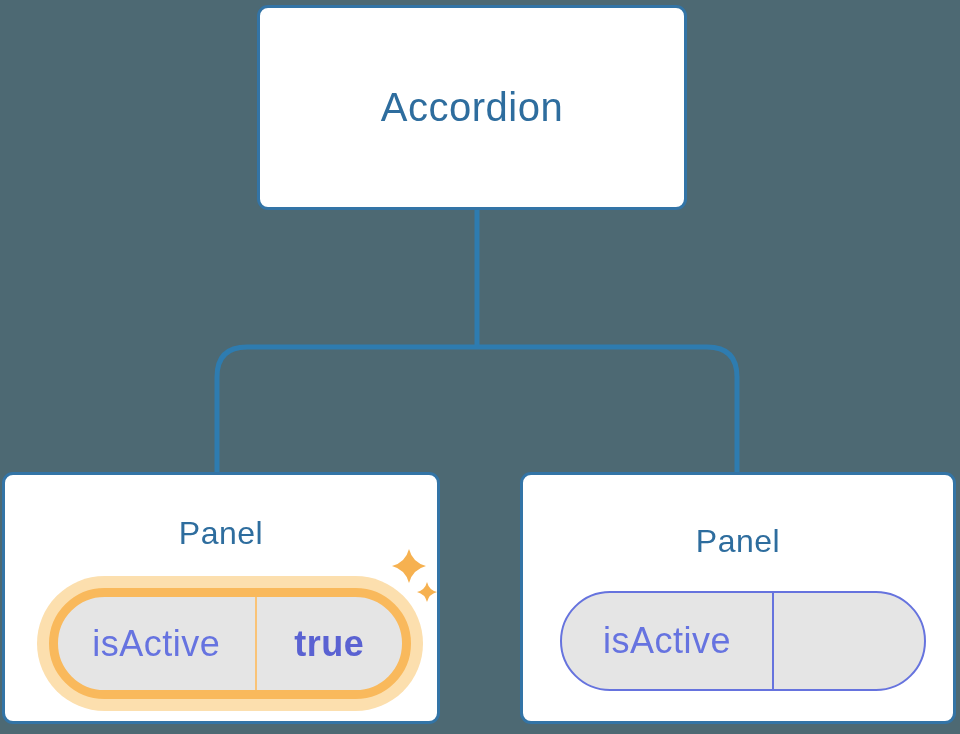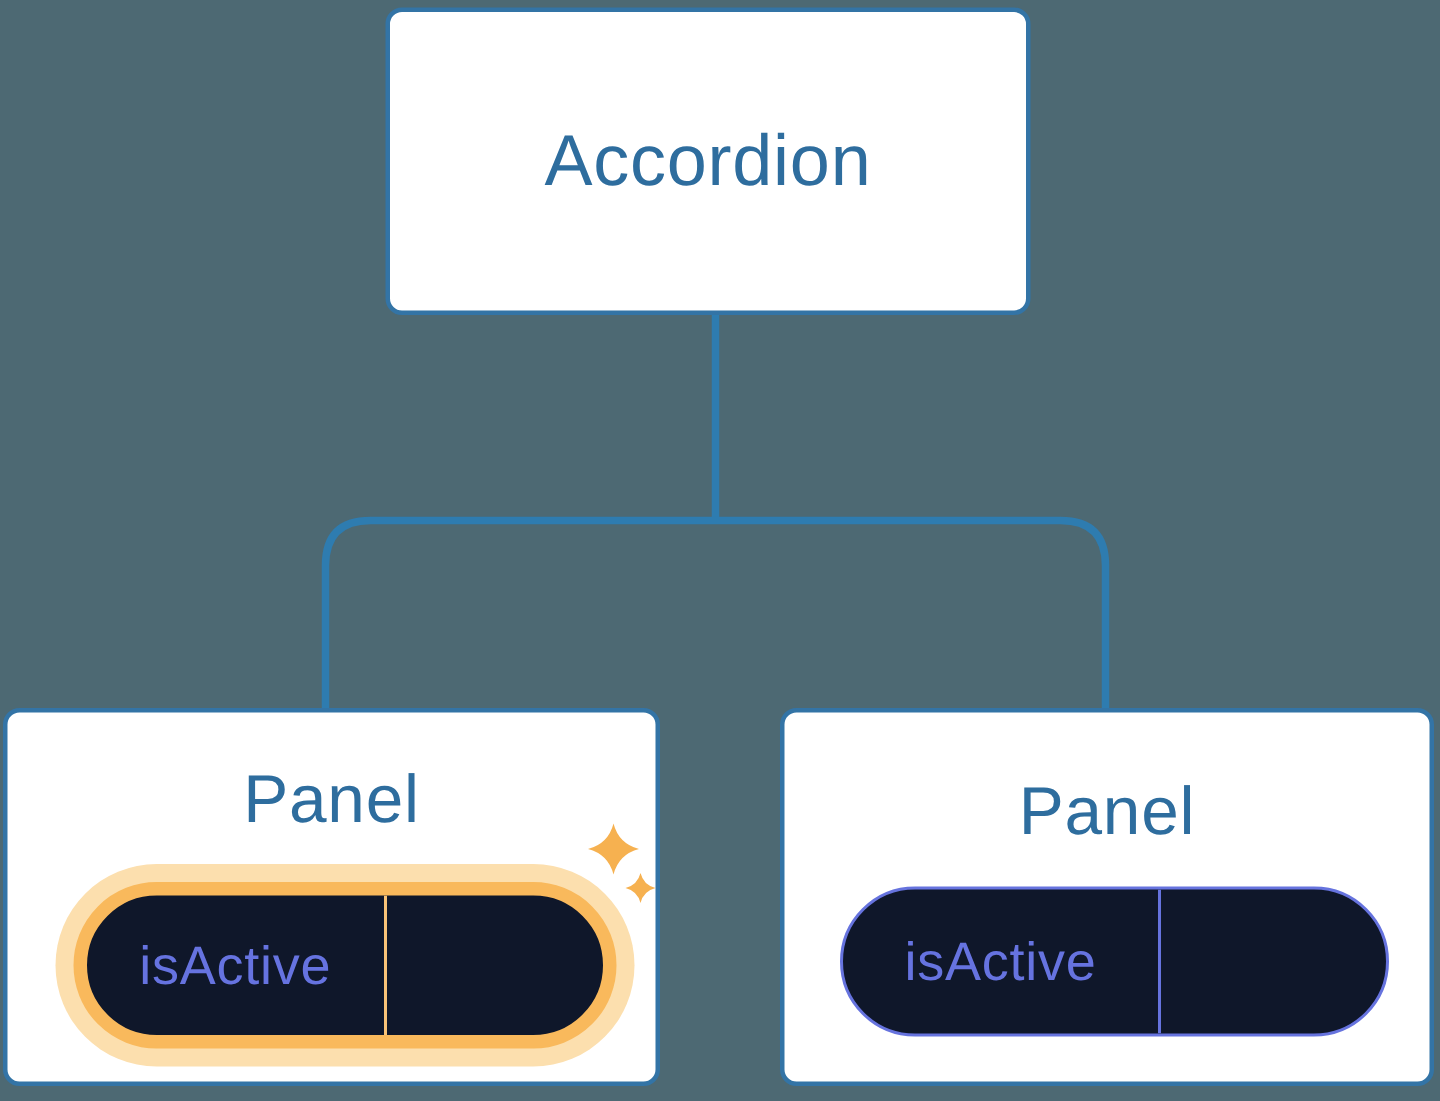--- a/index.html
+++ b/index.html
@@ -19,37 +19,37 @@
     border: 3px solid #3374A6;
     border-radius: 11px;
     box-sizing: border-box;
   }
 
   .root-node {
     left: 257px; top: 5px; width: 430px; height: 205px;
     display: flex; align-items: center; justify-content: center;
   }
   .root-label {
-    font-size: 48px; font-weight: 500; color: #2E6D9E; letter-spacing: 0.5px;
+    font-size: 40px; font-weight: 500; color: #2E6D9E; letter-spacing: 0.5px;
   }
 
   .panel-left  { left: 2px;   top: 472px; width: 438px; height: 252px; }
   .panel-right { left: 520px; top: 472px; width: 436px; height: 252px; }
 
   .panel-title {
     position: absolute; left: 0; width: 100%;
-    text-align: center; font-size: 45px; font-weight: 500;
+    text-align: center; font-size: 32px; font-weight: 500;
     color: #2E6D9E; letter-spacing: 0.5px; line-height: 44px;
   }
   .panel-left  .panel-title { top: 36px; }
   .panel-right .panel-title { top: 44px; }
 
   .pill {
     position: absolute;
-    background: #0f172a;
+    background: #e5e5e5;
     display: flex; align-items: stretch;
     box-sizing: border-box; overflow: hidden;
   }
   .pill-active {
     left: 44px; top: 113px; width: 362px; height: 111px;
     border: 9px solid #F9B95C;
     border-radius: 58px;
     box-shadow: 0 0 0 12px #FCDFAE;
   }
   .pill-inactive {
@@ -81,20 +81,21 @@
 
   <div class="node root-node">
     <div class="root-label">Accordion</div>
   </div>
 
   <div class="node panel-left">
     <div class="panel-title">Panel</div>
 
     <div class="pill pill-active">
       <div class="cell cell-prop">isActive</div>
+      <div class="cell cell-value">true</div>
     </div>
 
     <svg class="sparkles" width="70" height="76" viewBox="0 0 70 76">
       <path d="M32 18 Q35.5 31.5 49 35 Q35.5 38.5 32 52 Q28.5 38.5 15 35 Q28.5 31.5 32 18 Z" fill="#F6B150"></path>
       <path d="M50 51 Q52 59 60 61 Q52 63 50 71 Q48 63 40 61 Q48 59 50 51 Z" fill="#F6B150"></path>
     </svg>
   </div>
 
   <div class="node panel-right">
     <div class="panel-title">Panel</div>

